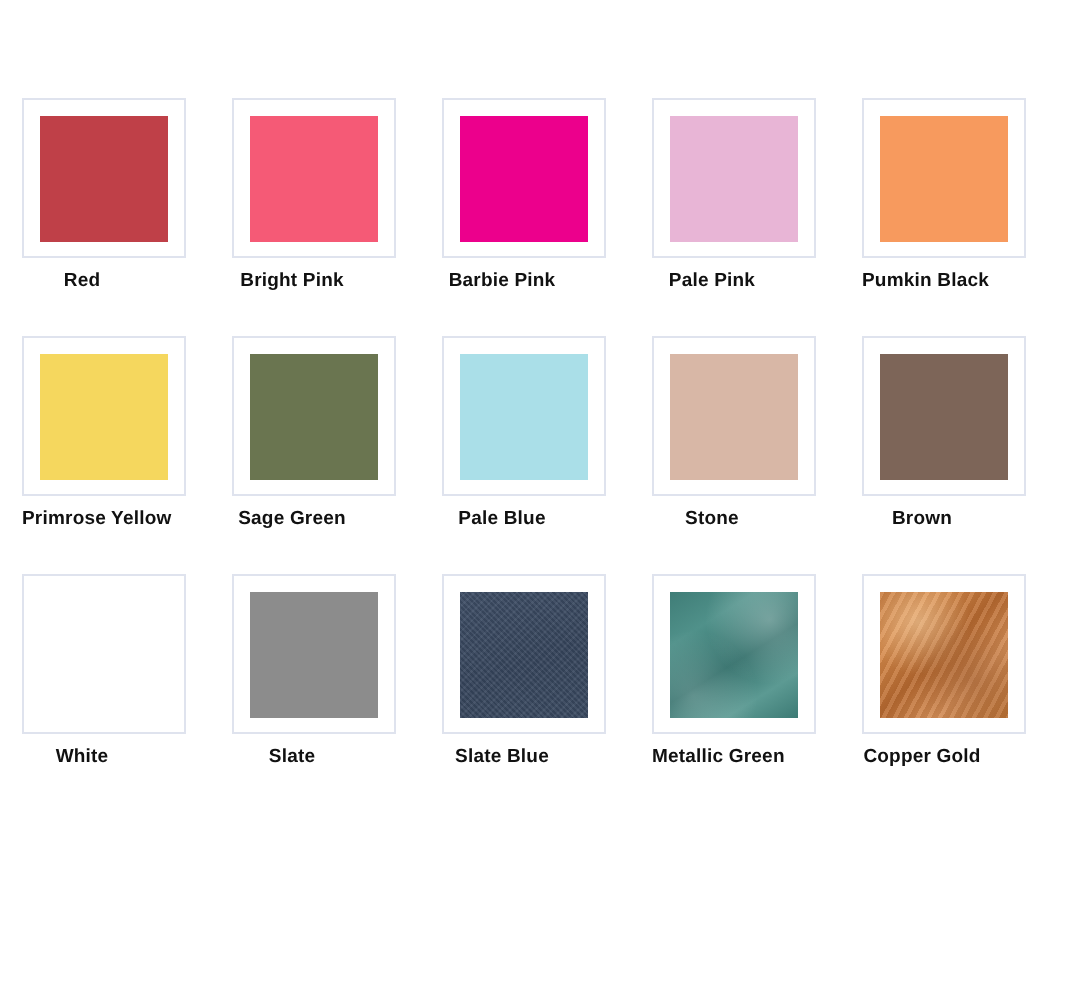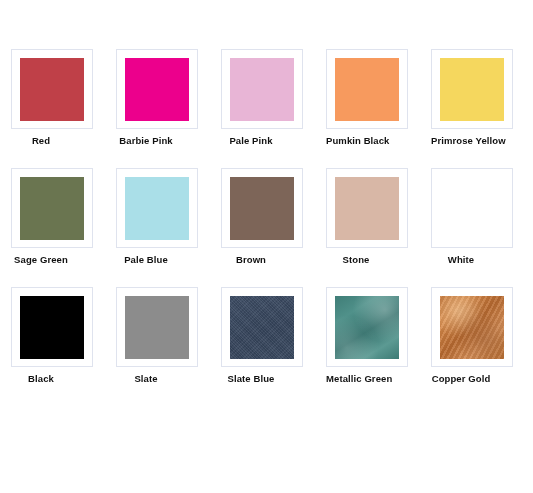--- a/index.html
+++ b/index.html
@@ -116,20 +116,26 @@
 
   <div class="swatch-grid">
       <div class="swatch-cell">
         <div class="swatch-card">
           <span class="swatch-chip flat" style="background: rgb(191, 64, 72);"></span>
         </div>
         <span class="swatch-label">Red</span>
       </div>
       <div class="swatch-cell">
         <div class="swatch-card">
+          <span class="swatch-chip flat" style="background: rgb(245, 90, 118);"></span>
+        </div>
+        <span class="swatch-label">Bright Pink</span>
+      </div>
+      <div class="swatch-cell">
+        <div class="swatch-card">
           <span class="swatch-chip flat" style="background: rgb(236, 0, 140);"></span>
         </div>
         <span class="swatch-label">Barbie Pink</span>
       </div>
       <div class="swatch-cell">
         <div class="swatch-card">
           <span class="swatch-chip flat" style="background: rgb(232, 181, 214);"></span>
         </div>
         <span class="swatch-label">Pale Pink</span>
       </div>
@@ -152,44 +158,38 @@
         <span class="swatch-label">Sage Green</span>
       </div>
       <div class="swatch-cell">
         <div class="swatch-card">
           <span class="swatch-chip flat" style="background: rgb(170, 223, 232);"></span>
         </div>
         <span class="swatch-label">Pale Blue</span>
       </div>
       <div class="swatch-cell">
         <div class="swatch-card">
+          <span class="swatch-chip flat" style="background: rgb(216, 183, 166);"></span>
+        </div>
+        <span class="swatch-label">Stone</span>
+      </div>
+      <div class="swatch-cell">
+        <div class="swatch-card">
           <span class="swatch-chip flat" style="background: rgb(125, 101, 88);"></span>
         </div>
         <span class="swatch-label">Brown</span>
       </div>
       <div class="swatch-cell">
         <div class="swatch-card">
-          <span class="swatch-chip flat" style="background: rgb(216, 183, 166);"></span>
-        </div>
-        <span class="swatch-label">Stone</span>
-      </div>
-      <div class="swatch-cell">
-        <div class="swatch-card">
           <span class="swatch-chip flat" style="background: rgb(255, 255, 255);"></span>
         </div>
         <span class="swatch-label">White</span>
       </div>
       <div class="swatch-cell">
         <div class="swatch-card">
-          <span class="swatch-chip flat" style="background: rgb(0, 0, 0);"></span>
-        </div>
-        <span class="swatch-label">Black</span>
-      </div>
-      <div class="swatch-cell">
-        <div class="swatch-card">
           <span class="swatch-chip flat" style="background: rgb(140, 140, 140);"></span>
         </div>
         <span class="swatch-label">Slate</span>
       </div>
       <div class="swatch-cell">
         <div class="swatch-card">
           <span class="swatch-chip finish-slate-denim"></span>
         </div>
         <span class="swatch-label">Slate Blue</span>
       </div>

